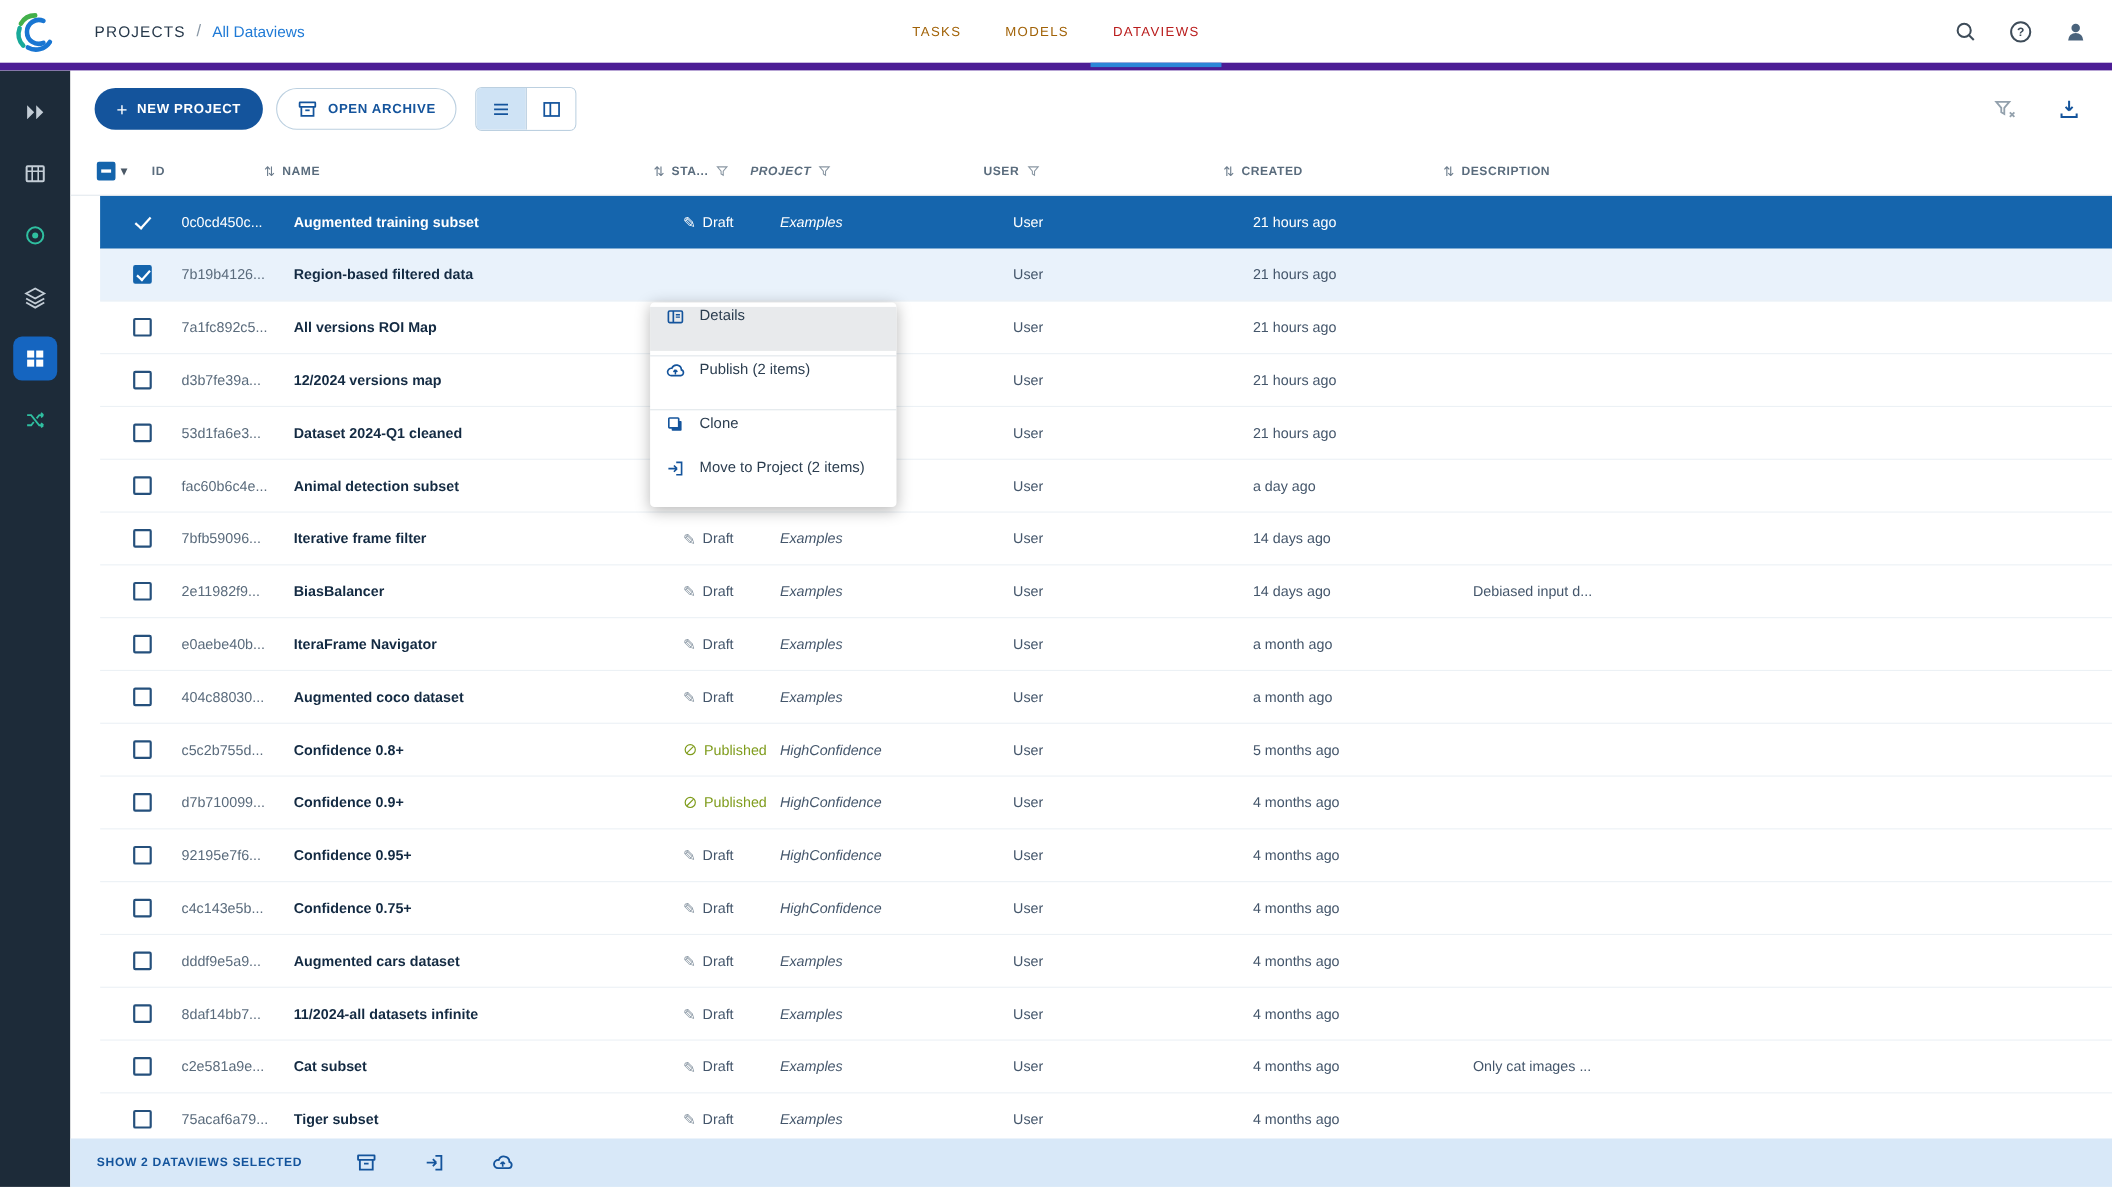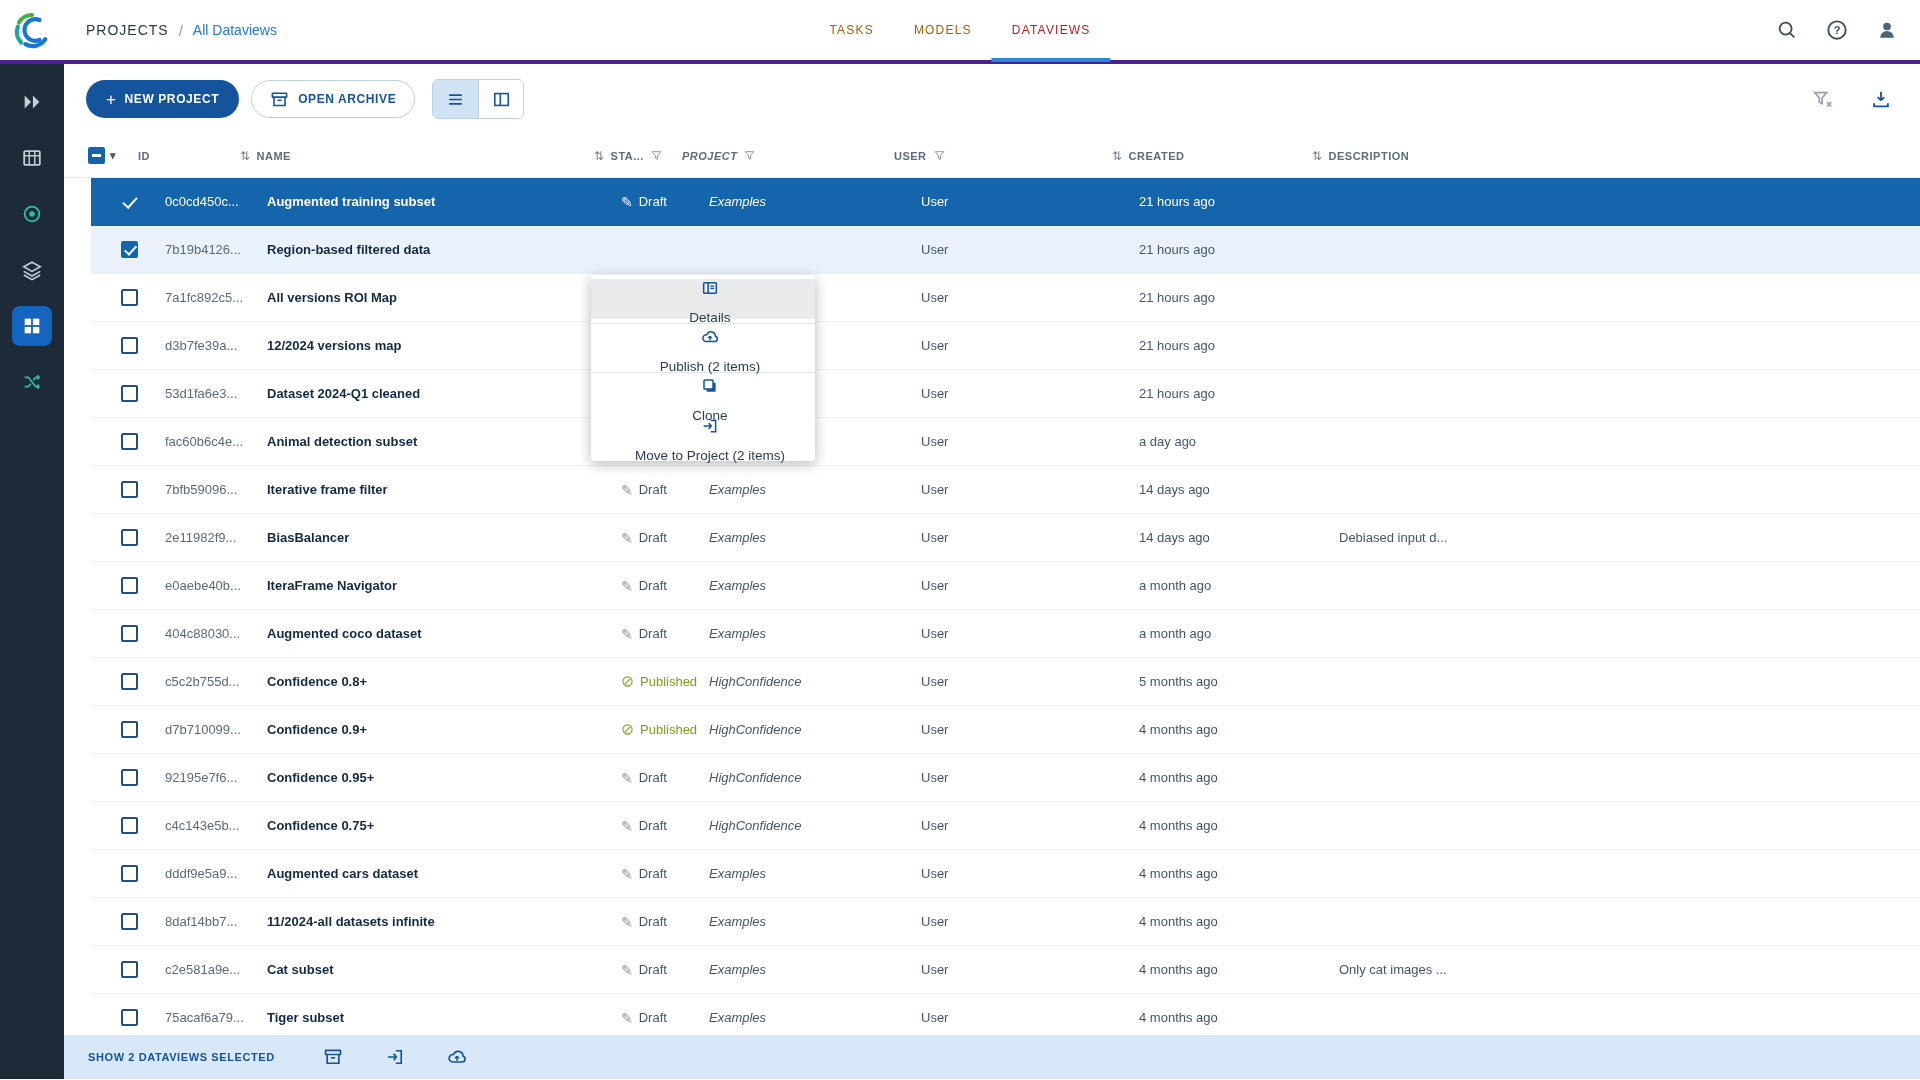--- a/index.html
+++ b/index.html
@@ -1,21 +1,21 @@
 <!DOCTYPE html>
 <html><head>
 <meta charset="utf-8">
 <style>
   * { box-sizing: border-box; margin: 0; padding: 0; }
   html,body { width:1920px; height:1080px; overflow:hidden; background:#fff;
     font-family:"Liberation Sans", sans-serif; }
 
   
   .topbar { height:64px; width:100%; display:flex; align-items:center; background:#fff;
-    border-bottom:4px solid #4c1d95; position:relative; z-index:6; }
+    border-bottom:7px solid #4c1d95; position:relative; z-index:6; }
   .logo-box { width:64px; height:64px; display:flex; align-items:center; justify-content:center; flex:none; }
   .breadcrumb { display:flex; align-items:center; gap:10px; margin-left:22px; font-size:14px; }
   .bc-root { color:#26384a; letter-spacing:1px; font-weight:500; cursor:pointer; }
   .bc-sep { color:#8a98a6; font-size:15px; }
   .bc-cur { color:#1f7ad6; cursor:pointer; }
   .tabs { position:absolute; left:50%; transform:translateX(-50%); height:64px; display:flex; }
   .tab { height:64px; display:flex; align-items:center; padding:0 20px; font-size:12px;
     letter-spacing:1.2px; font-weight:500; color:#a16207; cursor:pointer; position:relative; }
   .tab.active { color:#b91c1c; }
   .tab.active::after { content:""; position:absolute; left:0; right:0; bottom:0; height:4px; background:#2b87d8; }
@@ -92,22 +92,22 @@
   .cb.indeterminate::after { content:""; position:absolute; left:2px; top:5px; width:9px; height:3px;
     background:#fff; }
   .cb.white-check { border-color:transparent; background:transparent; }
   .cb.white-check::after { content:""; position:absolute; left:3px; top:-1px; width:6px; height:12px;
     border:solid #fff; border-width:0 2px 2px 0; transform:rotate(42deg); }
   .hdr-caret { font-size:11px; color:#4a5866; cursor:pointer; margin-left:2px; }
 
   
   .context-menu { position:absolute; left:527px; top:211px; width:224px; background:#fff;
     border-radius:4px; box-shadow:0 3px 14px rgba(0,0,0,.28); padding:4px 0; z-index:20; }
-  .menu-item { height:40px; display:flex; align-items:center; padding-left:14px; gap:13px;
-    font-size:13.5px; color:#2b3d4f; cursor:pointer;flex-direction:column; }
+  .menu-item { height:40px; display:flex; padding-left:14px; gap:13px;
+    font-size:13.5px; color:#2b3d4f; cursor:pointer; }
   .menu-item.highlighted { background:#e8eaec; }
   .menu-icon { width:18px; height:18px; color:#14549c; flex:none; }
   .menu-icon svg { width:18px; height:18px; display:block; }
   .menu-divider { height:1px; background:#e0e6ea; margin:4px 0; }
 
   
   .footer { position:absolute; left:0; right:0; bottom:0; height:44px; background:#d8e8f8;
     display:flex; align-items:center; padding-left:24px; z-index:8; }
   .footer-label { color:#14549c; font-size:11px; font-weight:700; letter-spacing:.6px; }
   .footer-actions { display:flex; align-items:center; gap:42px; margin-left:48px; }

